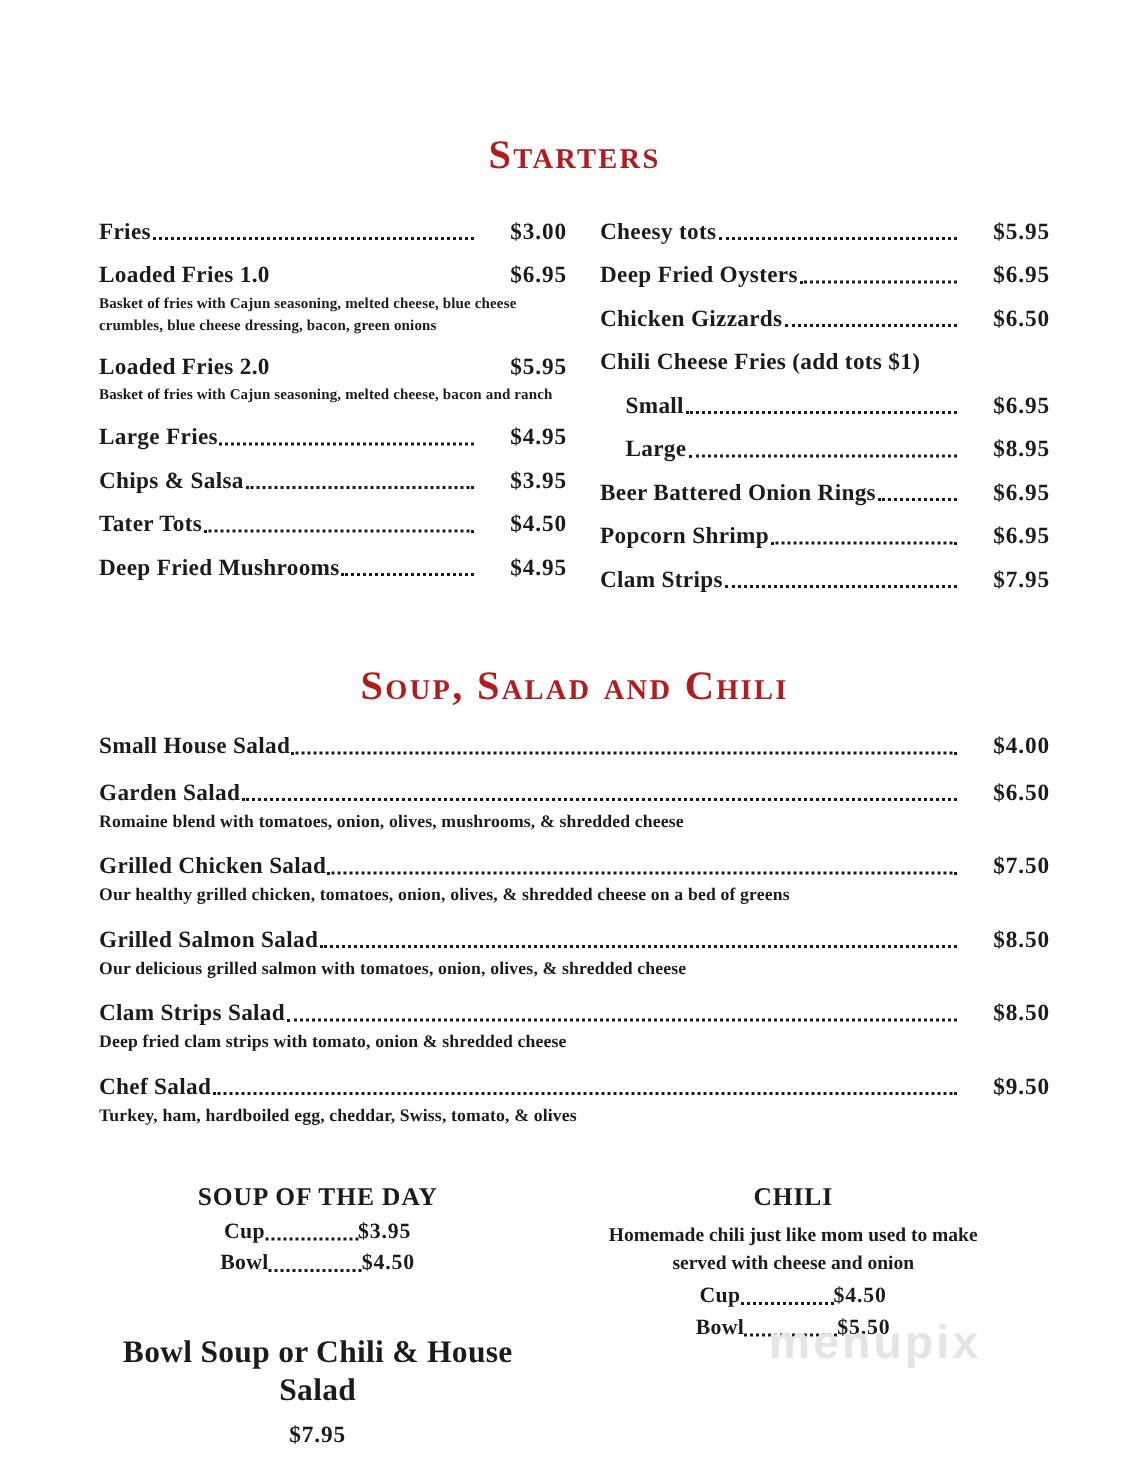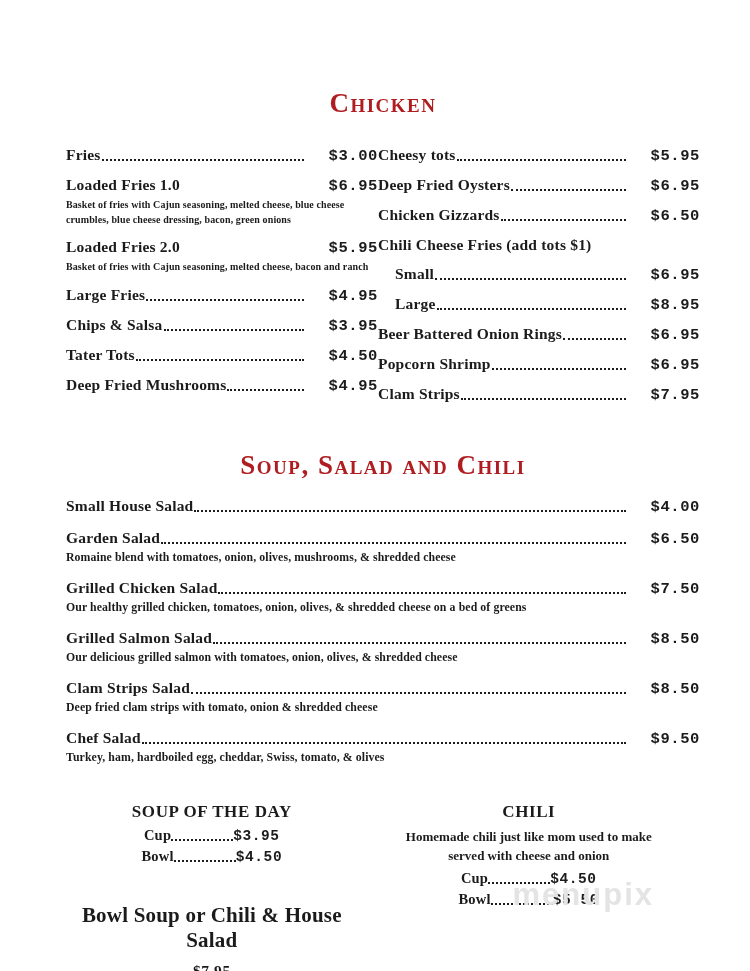--- a/index.html
+++ b/index.html
@@ -17,37 +17,37 @@
     font-variant: small-caps;
     color:#b01d21;
     font-size:27px;
     font-weight:700;
     text-align:center;
     letter-spacing:1.5px;
     margin-bottom:16px;
   }
   .section-title.second { margin-top:46px; margin-bottom:16px; }
 
-  .two-col { display:grid; grid-template-columns:312px 1fr; }
+  .two-col { display:grid; grid-template-columns:312px 1fr; column-gap:22px; }
 
   .mrow {
     display:flex; align-items:baseline;
     margin-top:11px;
     font-size:15.5px; font-weight:700; letter-spacing:0.2px;
   }
   .mrow.indent { padding-left:17px; }
   .mname { white-space:nowrap; }
   .mdots {
     flex:1 1 auto; min-width:8px;
     align-self:flex-end;
     border-bottom:2.5px dotted #1c1c1c;
     margin:0 24px 4px 1px;
   }
   .mgap { flex:1 1 auto; }
-  .mprice { white-space:nowrap; letter-spacing:0.6px;font-family:Liberation Mono, monospace; }
+  .mprice { white-space:nowrap; letter-spacing:0.6px; }
   .mdesc {
     font-size:10px; font-weight:700; line-height:1.45;
     margin-top:3px; letter-spacing:0.1px;
   }
 
   .full-list .mrow { margin-top:13px; }
   .full-list .mdesc { font-size:11.8px; margin-top:1px; }
 
   .bottom-grid { display:grid; grid-template-columns:46% 54%; margin-top:36px; }
   .sub-title { text-align:center; font-size:17px; font-weight:700; letter-spacing:0.6px; }
@@ -68,21 +68,21 @@
     font-family:"Liberation Sans", sans-serif;
     font-size:31px; font-weight:700;
     color:#e4e4e4; letter-spacing:2px;
   }
 </style>
 </head>
 <body>
 
 <div class="menu-page">
 
-  <h1 class="section-title">Chicken</h1>
+  <h1 class="section-title">Starters</h1>
 
   <div class="two-col">
     <div class="col-list">
         <div class="mrow">
           <span class="mname">Fries</span>
           <span class="mdots"></span>
           <span class="mprice">$3.00</span>
         </div>
         <div class="mrow">
           <span class="mname">Loaded Fries 1.0</span>

